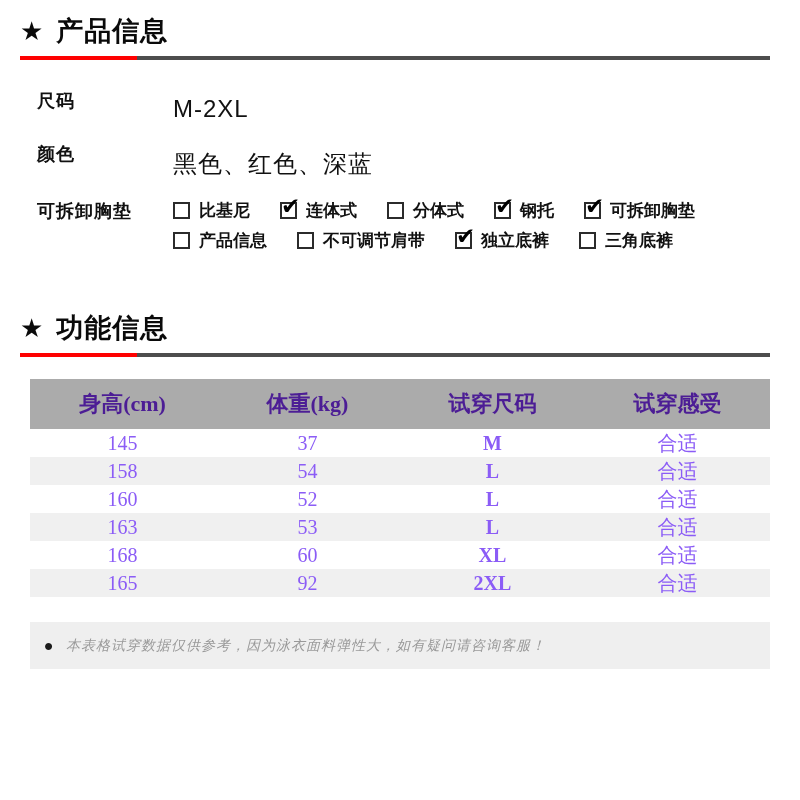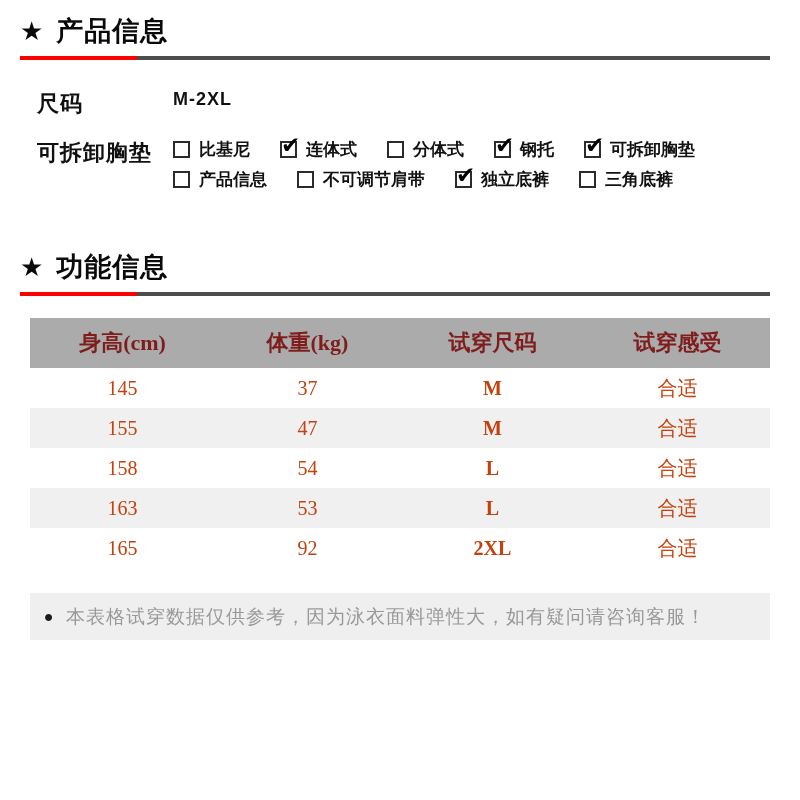--- a/index.html
+++ b/index.html
@@ -36,29 +36,30 @@
   .info-block { margin-top: 29px; }
   .info-row {
     display: flex;
     padding-left: 37px;
     margin-bottom: 19px;
     align-items: flex-start;
   }
   .info-label {
     width: 136px;
     flex: none;
-    font-size: 22px;
+    font-size: 18px;
     font-weight: bold;
     letter-spacing: 1px;
     font-family: Liberation Serif, serif;
   }
   .info-value {
-    font-size: 18px;
-    font-weight: bold;
-    letter-spacing: 1px;
+    font-size: 24px;
+    font-weight: normal;
+    letter-spacing: 1px;
+    margin-top: 6px;
   }
 
   
   .feature-lines { display: flex; flex-direction: column; gap: 7px; }
   .feature-line { display: flex; gap: 30px; flex-wrap: nowrap; }
   .feature {
     display: inline-flex;
     align-items: center;
     gap: 9px;
     font-size: 17px;
@@ -93,26 +94,26 @@
     border-collapse: collapse;
     table-layout: fixed;
     text-align: center;
     font-family: "Liberation Serif", "DejaVu Serif", serif;
   }
   .fit-table th {
     background: var(--header-gray, #ababab);
     height: 50px;
     font-size: 22px;
     font-weight: bold;
-    color: #7f1d1d;
+    color: #4c1d95;
   }
   .fit-table td {
-    height: 40px;
+    height: 28px;
     font-size: 20px;
-    color: #c2410c;
+    color: #8b5cf6;
   }
   .fit-table tbody tr:nth-child(even) { background: var(--row-alt, #f0f0f0); }
   .fit-table td:nth-child(3) { font-weight: bold; }
 
   
   .note-bar {
     margin: 25px 30px 0 30px;
     width: 740px;
     height: 47px;
     background: var(--note-bg, #efefef);
@@ -120,43 +121,48 @@
     align-items: center;
     padding-left: 14px;
   }
   .note-bullet {
     font-size: 26px;
     color: #1c1c1c;
     margin-right: 13px;
     line-height: 1;
   }
   .note-text {
-    font-size: 19px;
+    font-size: 14px;
     color: var(--note-text, #999999);
     letter-spacing: 1px;
+    font-style: italic;
   }
 </style>
 </head>
 <body>
 
 <div class="page">
 
   <div class="section-heading">
     <span class="heading-star">★</span>
     <span>产品信息</span>
   </div>
   <div class="heading-rule">
     <div class="rule-red"></div>
     <div class="rule-gray"></div>
   </div>
 
   <div class="info-block">
     <div class="info-row">
       <div class="info-label">尺码</div>
       <div class="info-value">M-2XL</div>
+    </div>
+    <div class="info-row">
+      <div class="info-label">颜色</div>
+      <div class="info-value">黑色、红色、深蓝</div>
     </div>
     <div class="info-row">
       <div class="info-label">可拆卸胸垫</div>
       <div class="feature-lines">
         <div class="feature-line">
             <span class="feature">
     <span class="cb-box"></span>
     <span class="cb-label">比基尼</span>
   </span>
             <span class="feature checked">
@@ -226,38 +232,44 @@
           </tr>
       </thead>
       <tbody>
           <tr>
     <td>145</td>
     <td>37</td>
     <td>M</td>
     <td>合适</td>
   </tr>
           <tr>
-    <td>155</td>
-    <td>47</td>
-    <td>M</td>
-    <td>合适</td>
-  </tr>
-          <tr>
     <td>158</td>
     <td>54</td>
     <td>L</td>
     <td>合适</td>
   </tr>
           <tr>
+    <td>160</td>
+    <td>52</td>
+    <td>L</td>
+    <td>合适</td>
+  </tr>
+          <tr>
     <td>163</td>
     <td>53</td>
     <td>L</td>
     <td>合适</td>
   </tr>
           <tr>
+    <td>168</td>
+    <td>60</td>
+    <td>XL</td>
+    <td>合适</td>
+  </tr>
+          <tr>
     <td>165</td>
     <td>92</td>
     <td>2XL</td>
     <td>合适</td>
   </tr>
         </tbody>
     </table>
   </div>
 
   <div class="note-bar">

